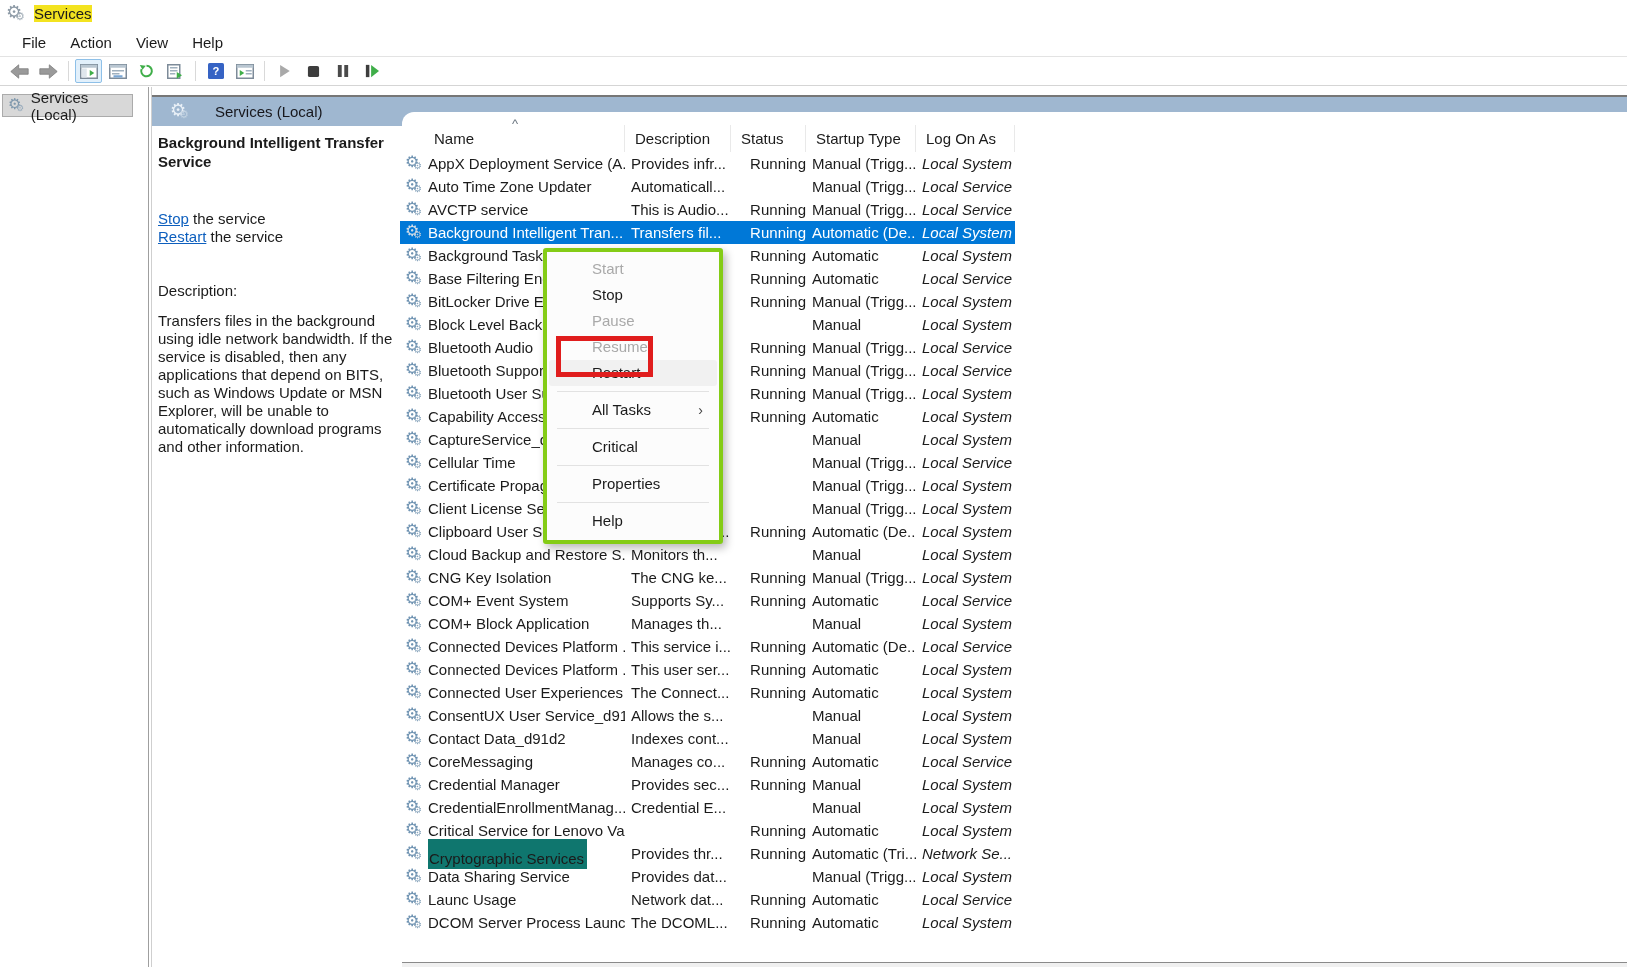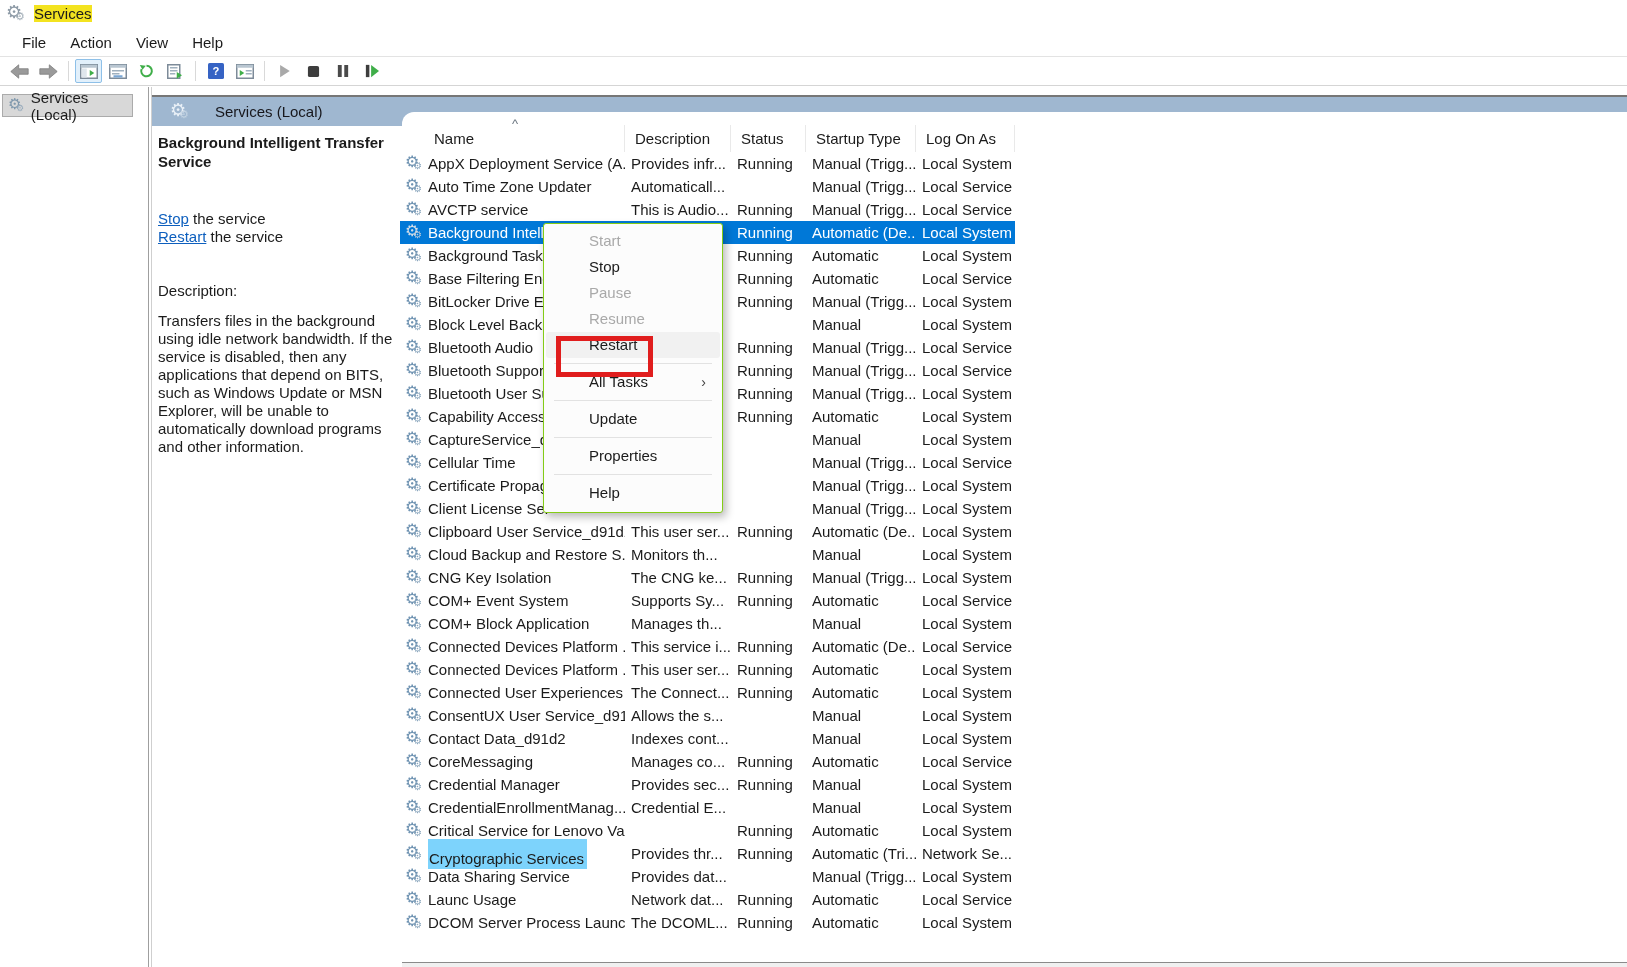--- a/index.html
+++ b/index.html
@@ -62,34 +62,34 @@
   #list-header { position:absolute; left:0; top:0; width:615px; height:27px; display:flex; }
   .col-h { position:relative; height:27px; display:flex; align-items:center;
     padding-left:10px; border-right:1px solid #e9e9e9; color:#1b1b1b; }
   .col-h.first { padding-left:34px; }
   #sort-caret { position:absolute; left:112px; top:-9px; font-size:13px; color:#6b7681; }
   #rows { position:absolute; left:0; top:27px; width:615px; }
   .row { position:relative; height:23px; display:flex; align-items:center; white-space:nowrap; }
   .cell { overflow:hidden; white-space:nowrap; flex:none; }
   .c-name { width:225px; display:flex; align-items:center; }
   .c-desc { width:106px; padding-left:6px; }
-  .c-status { width:75px; padding-left:6px; }
+  .c-status { width:75px; padding-left:6px;text-align:right; }
   .c-startup { width:110px; padding-left:6px; }
-  .c-logon { width:99px; padding-left:6px; }
+  .c-logon { width:99px; padding-left:6px;font-style:italic; }
   .row-gear { position:relative; width:24px; height:20px; flex:none; margin-left:4px; }
   .row-gear .g1 { position:absolute; left:1px; top:-2px; font-size:16px; color:#6f93b2; }
   .row-gear .g2 { position:absolute; left:9px; top:6px; font-size:10px; color:#8aa6bd; }
   .row.selected { background:#0078d7; color:#fff; }
   .row.selected .row-gear .g1 { color:#cfdce8; }
   .row.selected .row-gear .g2 { color:#b9cada; }
-  .name-hl { background:#7dd3fc; padding:11px 3px 2px 1px;text-align:center; }
-
-  
-  #context-menu { position:absolute; left:543px; top:223px; width:180px;
-    background:#fcfcfc; border:1px solid #84cc16; border-radius:3px;
+  .name-hl { background:#0f766e; padding:11px 3px 2px 1px;text-align:center; }
+
+  
+  #context-menu { position:absolute; left:543px; top:248px; width:180px;
+    background:#fcfcfc; border:4px solid #84cc16; border-radius:3px;
     box-shadow:3px 4px 9px rgba(0,0,0,.28); padding-top:4px; padding-bottom:6px; z-index:50; font-size:15px; }
   .menu-item { height:26px; line-height:26px; padding-left:45px; position:relative; color:#1b1b1b; }
   .menu-item.disabled { color:#a9a9a9; }
   .menu-item.hovered { background:#f1f1f1; border-radius:3px; margin:0 2px; padding-left:43px; }
   .menu-sep { height:1px; background:#e2e2e2; margin:5px 10px; }
   .submenu-arrow { position:absolute; right:16px; top:0; font-size:14px; color:#444; }
 
   
   #restart-annotation { position:absolute; left:556px; top:336px; width:97px; height:41px;
     border:5px solid #e01d1d; z-index:60; pointer-events:none; }
@@ -723,20 +723,20 @@
 
 <div id="context-menu">
     <div class="menu-item disabled">Start</div>
     <div class="menu-item">Stop</div>
     <div class="menu-item disabled">Pause</div>
     <div class="menu-item disabled">Resume</div>
     <div class="menu-item hovered">Restart</div>
     <div class="menu-sep"></div>
     <div class="menu-item">All Tasks<span class="submenu-arrow">›</span></div>
     <div class="menu-sep"></div>
-    <div class="menu-item">Update</div>
+    <div class="menu-item">Critical</div>
     <div class="menu-sep"></div>
     <div class="menu-item">Properties</div>
     <div class="menu-sep"></div>
     <div class="menu-item">Help</div>
   </div>
 
 <div id="restart-annotation"></div>
 
 </body></html>

